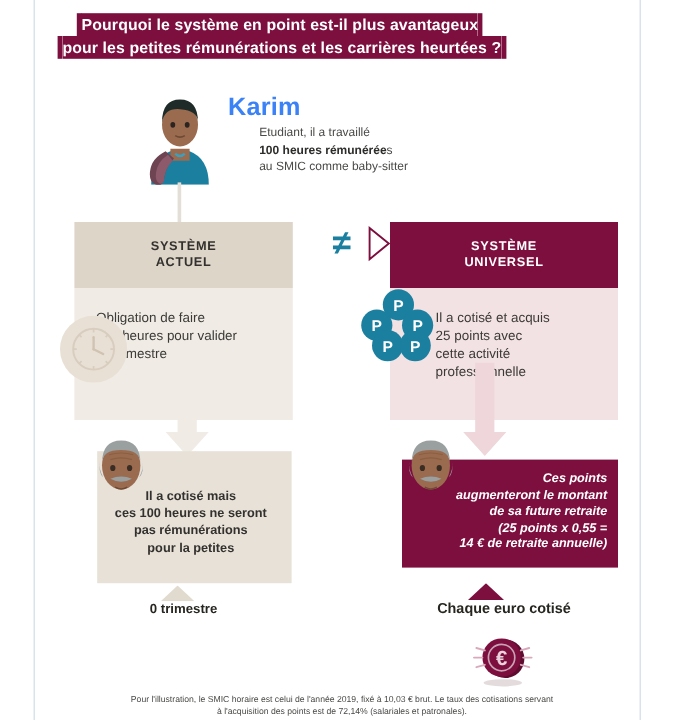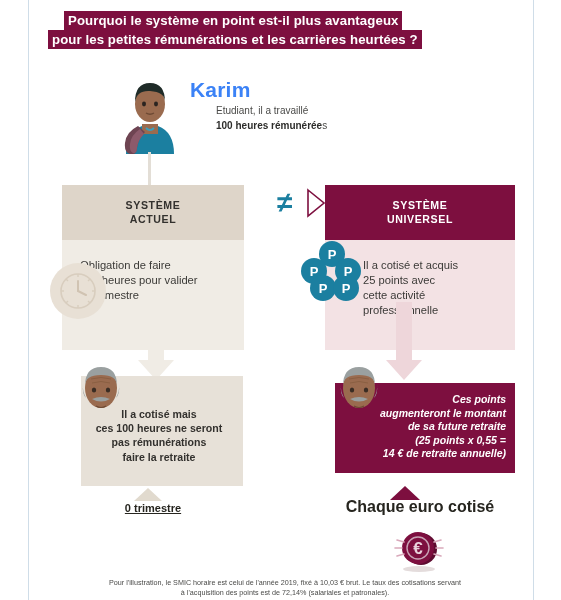--- a/index.html
+++ b/index.html
@@ -88,41 +88,41 @@
   .box-left .txt{
     position:absolute;right:9px;top:31px;width:150px;
     text-align:center;color:#33312e;font-weight:bold;
     font-size:10.6px;line-height:14.2px;
   }
   .avatar-old-l{position:absolute;left:78px;top:362px;width:46px;height:52px;}
 
   .up-left{position:absolute;left:134px;top:488px;width:28px;height:13px;}
   .lbl-left{
     position:absolute;left:62px;top:502px;width:182px;text-align:center;
-    color:#26251f;font-weight:bold;font-size:11px;text-decoration:underline;
+    color:#26251f;font-weight:bold;font-size:11px;
   }
 
   
   .box-right{
     position:absolute;left:335px;top:383px;width:180px;height:90px;
     background:#7d0f3f;
     font-style:italic;
   }
   .box-right .txt{
     position:absolute;right:9px;top:10px;width:168px;
     text-align:right;color:#ffffff;font-weight:bold;
     font-size:10.5px;line-height:13.6px;
   }
   .box-right .txt .sub{font-weight:bold;}
   .avatar-old-r{position:absolute;left:336px;top:362px;width:46px;height:52px;}
 
   .up-right{position:absolute;left:390px;top:486px;width:30px;height:14px;}
   .lbl-right{
     position:absolute;left:325px;top:500px;width:190px;text-align:center;
-    color:#26251f;font-weight:bold;font-size:16px;line-height:14.5px;
+    color:#26251f;font-weight:bold;font-size:12px;line-height:14.5px;
   }
   .coin{position:absolute;left:391px;top:527px;width:56px;height:46px;}
 
   
   .foot{
     position:absolute;left:60px;top:578px;width:450px;
     color:#4a4a48;font-size:7.2px;line-height:9.6px;text-align:center;
   }
 </style>
 </head>
@@ -148,20 +148,21 @@
     <path d="M30 37 q4 2.5 8 0" stroke="#6e4a34" stroke-width="1.4" fill="none"></path>
     <path d="M30 52 q4 4 8 0" stroke="#3aa0bd" stroke-width="2" fill="none"></path>
     <path d="M22 50 q-12 6 -13 17 q-1 9 5 11 q6 2 7 -6 q1 -9 8 -16 z" fill="#6e4452"></path>
     <path d="M24 53 q-9 6 -10 15 q-1 7 3 9 q4 1 4 -5 q1 -8 7 -14 z" fill="#8c5a6b"></path>
   </svg>
 
   <div class="karim-name">Karim</div>
   <div class="karim-desc">
     <span>Etudiant, il a travaillé</span><br>
     <b>100 heures rémunérée</b><span>s</span><br>
+    <span>au SMIC comme baby-sitter</span>
   </div>
 
   <div class="stem-karim"></div>
 
   <div class="card-left">
     <div class="hd">
       <span>SYSTÈME</span><br>
       <span>ACTUEL</span>
     </div>
     <div class="bd">
@@ -225,21 +226,21 @@
   </svg>
   <svg class="arrow-down" style="left:384px;top:302px;" viewBox="0 0 40 78">
     <path d="M12 0 h16 v58 h10 L20 78 L2 58 h10 z" fill="#eed6da"></path>
   </svg>
 
   <div class="box-left">
     <div class="txt">
       <span>Il a cotisé mais</span><br>
       <span>ces 100 heures ne seront</span><br>
       <span>pas rémunérations</span><br>
-      <span>faire la retraite</span>
+      <span>pour la petites</span>
     </div>
   </div>
   <svg class="avatar-old-l" viewBox="0 0 46 52">
     <ellipse cx="23" cy="26" rx="16" ry="20" fill="#9a6b4f"></ellipse>
     <path d="M7 24 q0 -19 16 -19 q16 0 16 19 q0 -11 -16 -11 q-16 0 -16 11 z" fill="#9aa0a0"></path>
     <path d="M5 22 q-1 10 3 14 q-4 -8 -3 -14 z" fill="#9aa0a0"></path>
     <path d="M41 22 q1 10 -3 14 q4 -8 3 -14 z" fill="#9aa0a0"></path>
     <g stroke="#7d5639" stroke-width="1" fill="none" opacity=".55">
       <path d="M13 17 q10 -3 20 0"></path>
         <path d="M14 21 q9 -3 18 0"></path>

